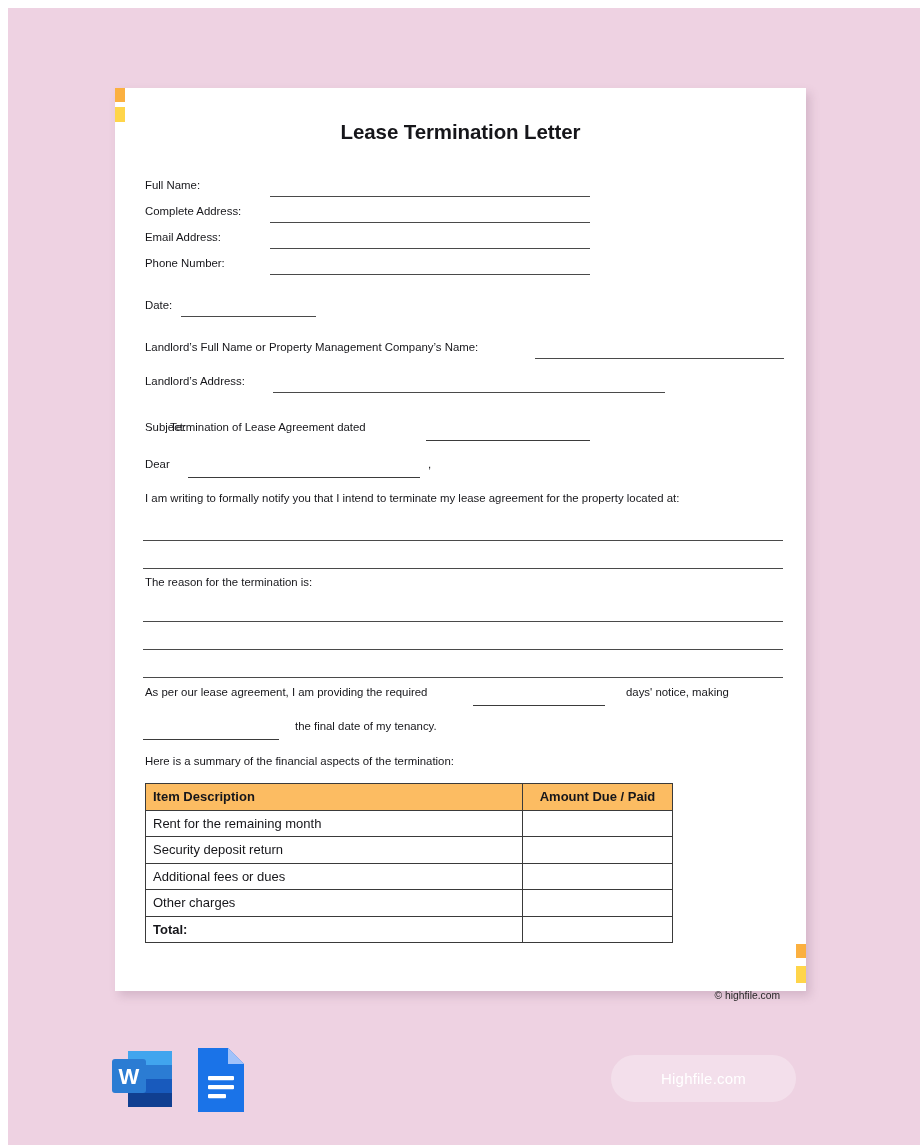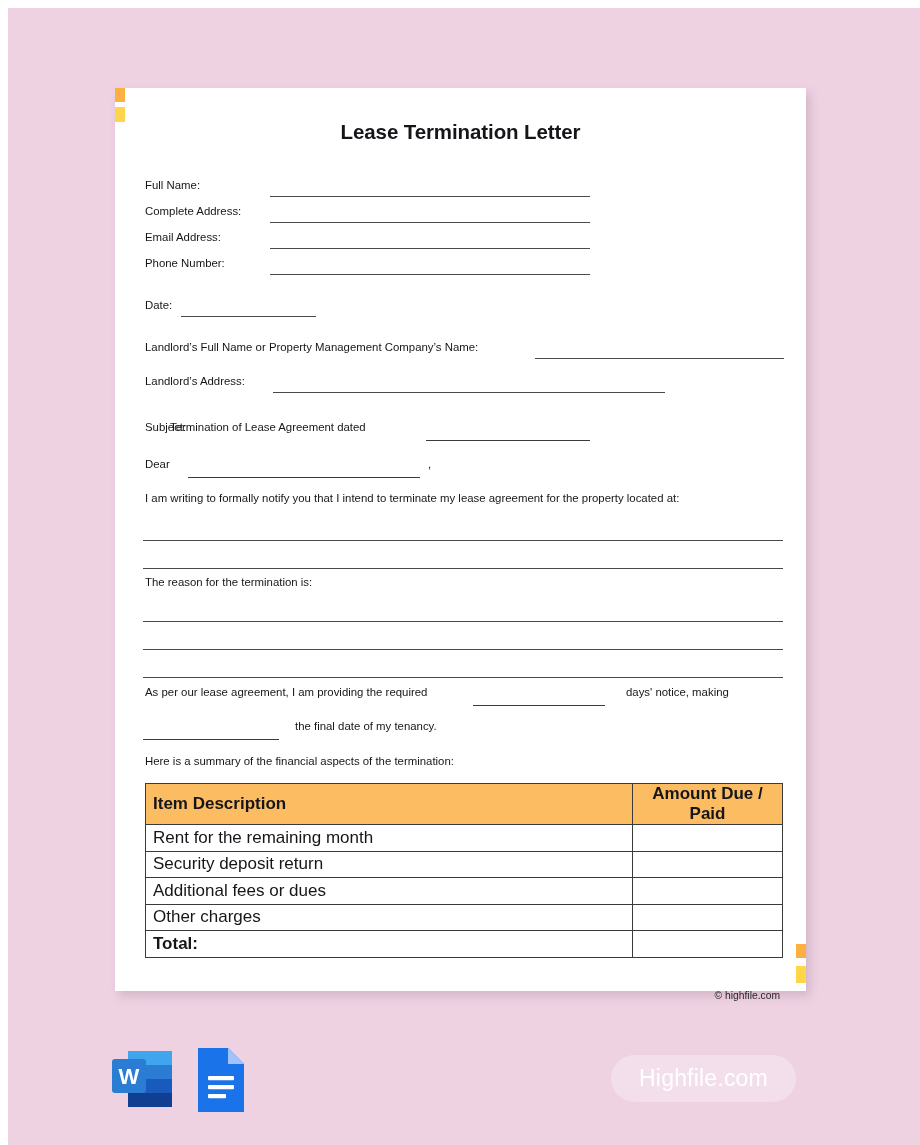--- a/index.html
+++ b/index.html
@@ -90,23 +90,23 @@
     height: 0;
     border-top: 1.4px solid #4a4a4a;
   }
   .rule.thin { border-top: 1.1px solid #3b3b3b; }
 
   
   #fin-table {
     position: absolute;
     left: 30px;
     top: 695px;
-    width: 638px;
+    width: 528px;
     border-collapse: collapse;
-    font-size: 17px;
+    font-size: 13px;
   }
   #fin-table th, #fin-table td {
     border: 1.2px solid #3a3a3a;
     padding: 0 7px;
     height: 26.5px;
     text-align: left;
     vertical-align: middle;
     color: #16161a;
     font-weight: normal;
   }
@@ -149,21 +149,21 @@
     left: 603px;
     top: 1047px;
     width: 185px;
     height: 47px;
     border-radius: 24px;
     background: rgba(255, 255, 255, 0.30);
     display: flex;
     align-items: center;
     justify-content: center;
     color: #ffffff;
-    font-size: 23px;
+    font-size: 15px;
     letter-spacing: 0.2px;
   }
 </style>
 </head>
 <body>
 
 <div id="canvas">
 
   <div id="page">
 

